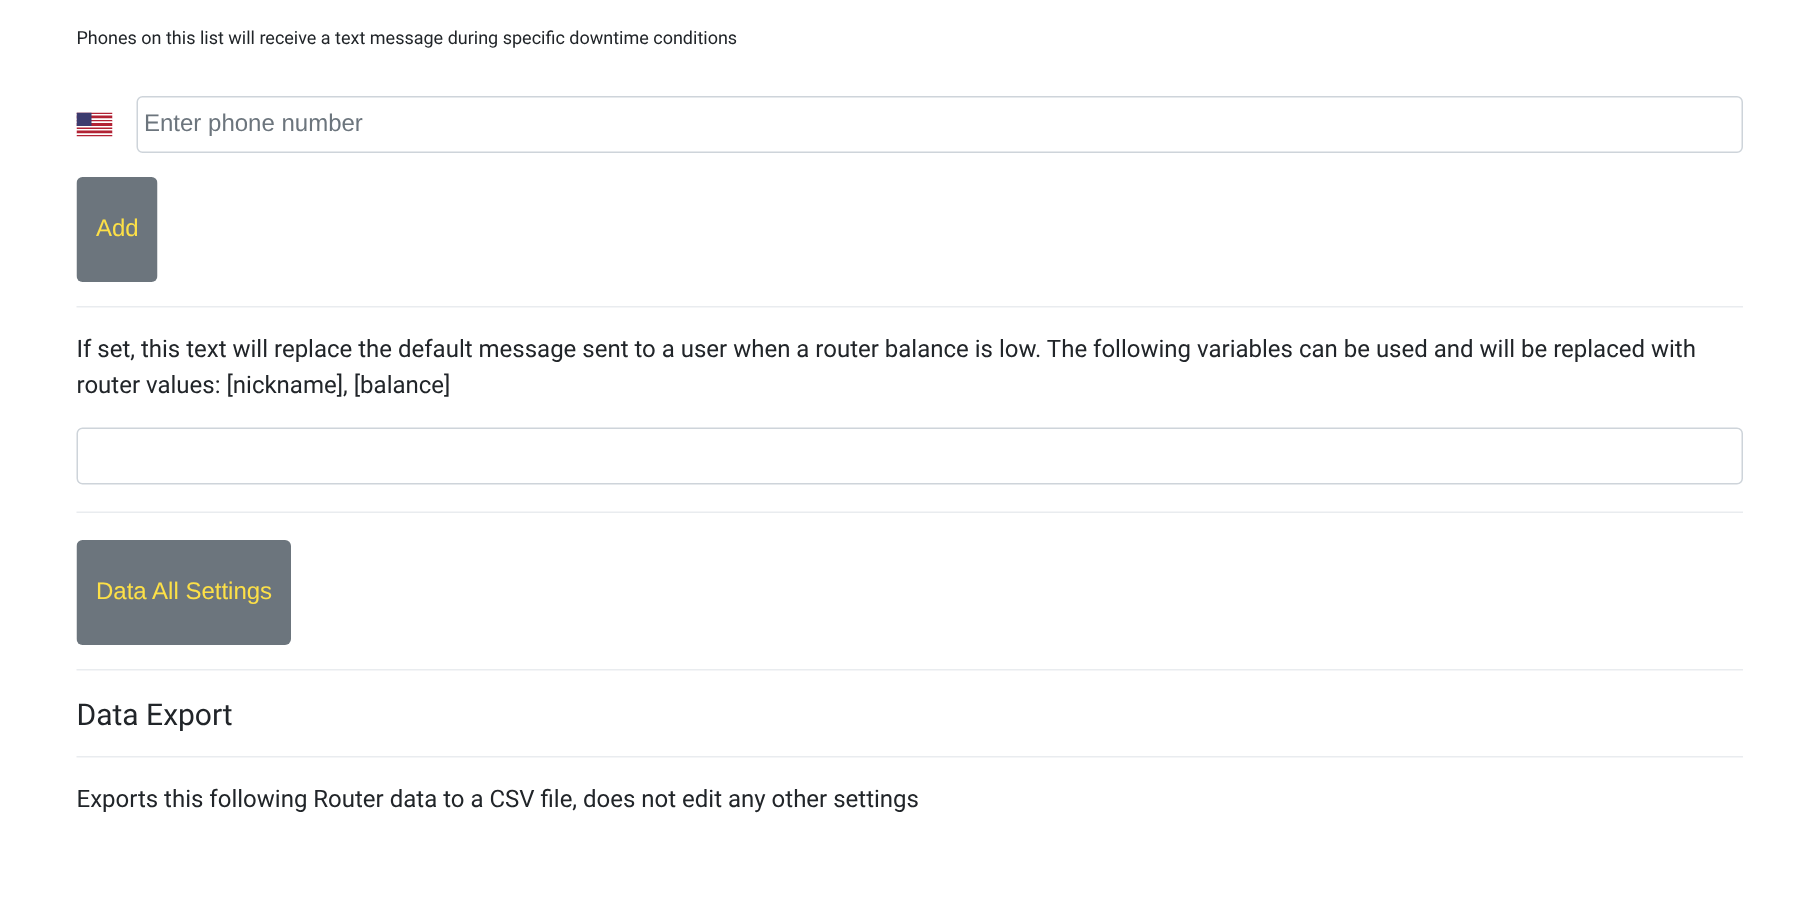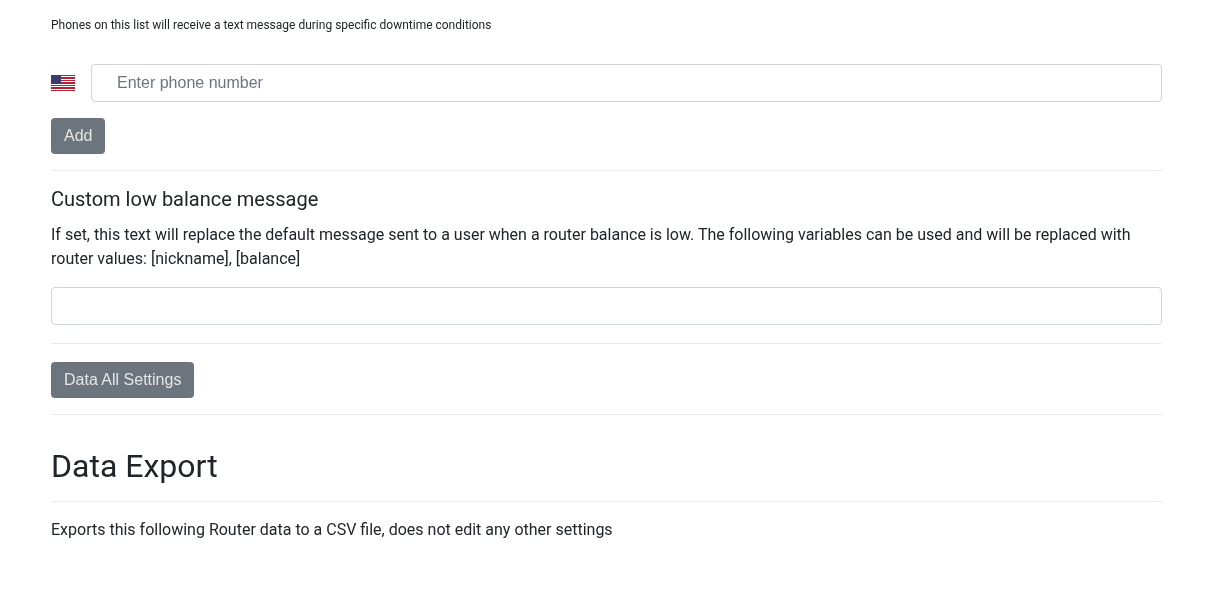--- a/index.html
+++ b/index.html
@@ -44,65 +44,65 @@
       position: absolute;
       top: 0;
       left: 0;
       width: 10px;
       height: 8.6px;
       background: #3c3b6e;
     }
     .input-text {
       flex: 1;
       height: 38px;
-      padding: 6px 25px;
+      padding: 6px 4px;
       font-size: 16px;
       line-height: 1.5;
       color: #495057;
       background-color: #fff;
       border: 1px solid #ced4da;
       border-radius: 4px;
     }
     .input-text::placeholder { color: #6c757d; opacity: 1; }
     .btn {
       display: inline-block;
       font-weight: 400;
       text-align: center;
-      padding: 5px 12px;
+      padding: 22px 12px;
       font-size: 16px;
       line-height: 1.5;
       border-radius: 4px;
       border: 1px solid transparent;
       cursor: pointer;
       background-color: #6c757d;
-      color: #e5e5e5;
+      color: #fde047;
     }
     hr.divider {
       border: none;
       border-top: 1px solid #e9ecef;
       margin: 16px 0;
     }
     .section-heading-sm {
       font-size: 20px;
       font-weight: 400;
       color: #212529;
       margin-bottom: 12px;
       margin-top: 14px;
     }
     .help-text {
       font-size: 16px;
       color: #212529;
       margin-bottom: 16px;
       line-height: 1.5;
     }
     .section-heading-lg {
-      font-size: 32px;
+      font-size: 20px;
       font-weight: 400;
       color: #212529;
-      margin-top: 32px;
+      margin-top: 17px;
       margin-bottom: 12px;
     }
     .save-wrap { margin-top: 18px; margin-bottom: 4px; }
     .custom-input { margin-bottom: 2px; }
   </style>
 </head>
 <body>
 
 <div class="container">
 
@@ -125,21 +125,20 @@
       <span class="flag-stripe" style="top:14.76px;background:#b22234;"></span>
       <span class="flag-canton"></span>
     </span>
     <input type="text" class="input-text" placeholder="Enter phone number" style="">
   </div>
 
   <button class="btn">Add</button>
 
   <hr class="divider">
 
-  <h3 class="section-heading-sm">Custom low balance message</h3>
 
   <p class="help-text">If set, this text will replace the default message sent to a user when a router balance is low. The following variables can be used and will be replaced with router values: [nickname], [balance]</p>
 
   <input type="text" class="input-text custom-input" style="width: 100%;" value="">
 
   <hr class="divider">
 
   <div class="save-wrap">
     <button class="btn">Data All Settings</button>
   </div>

